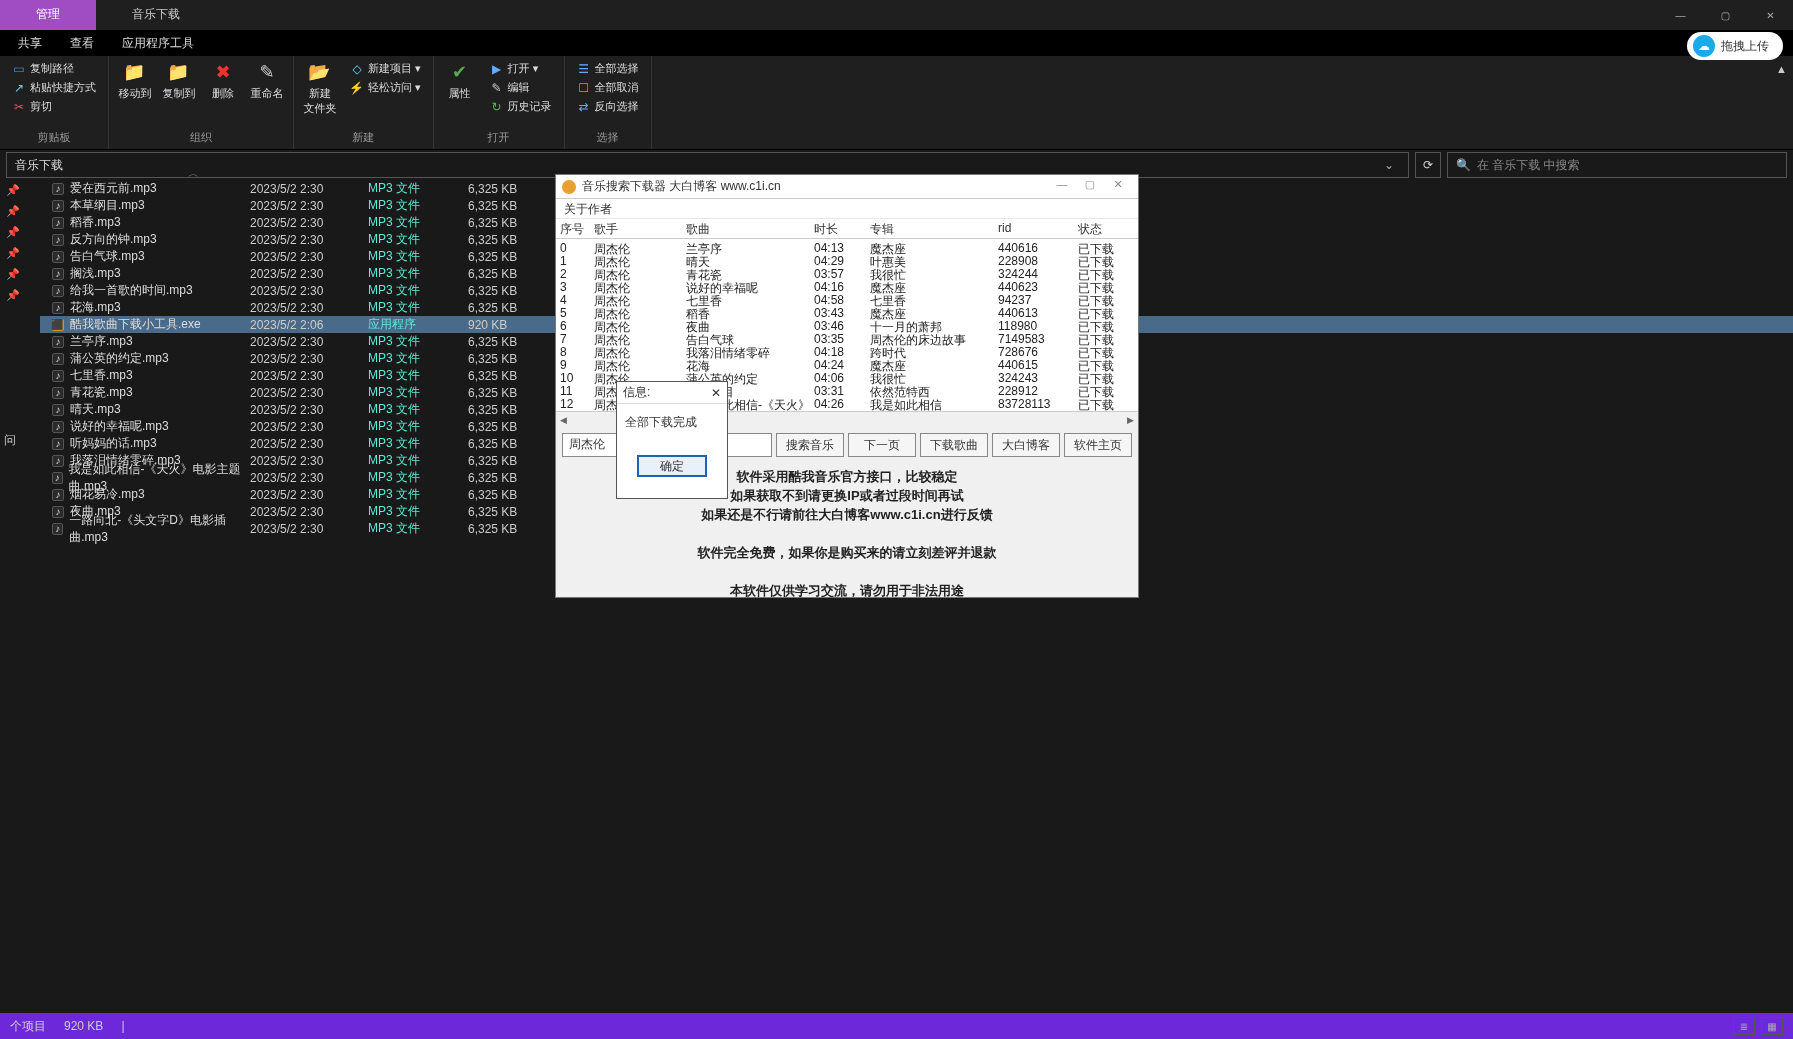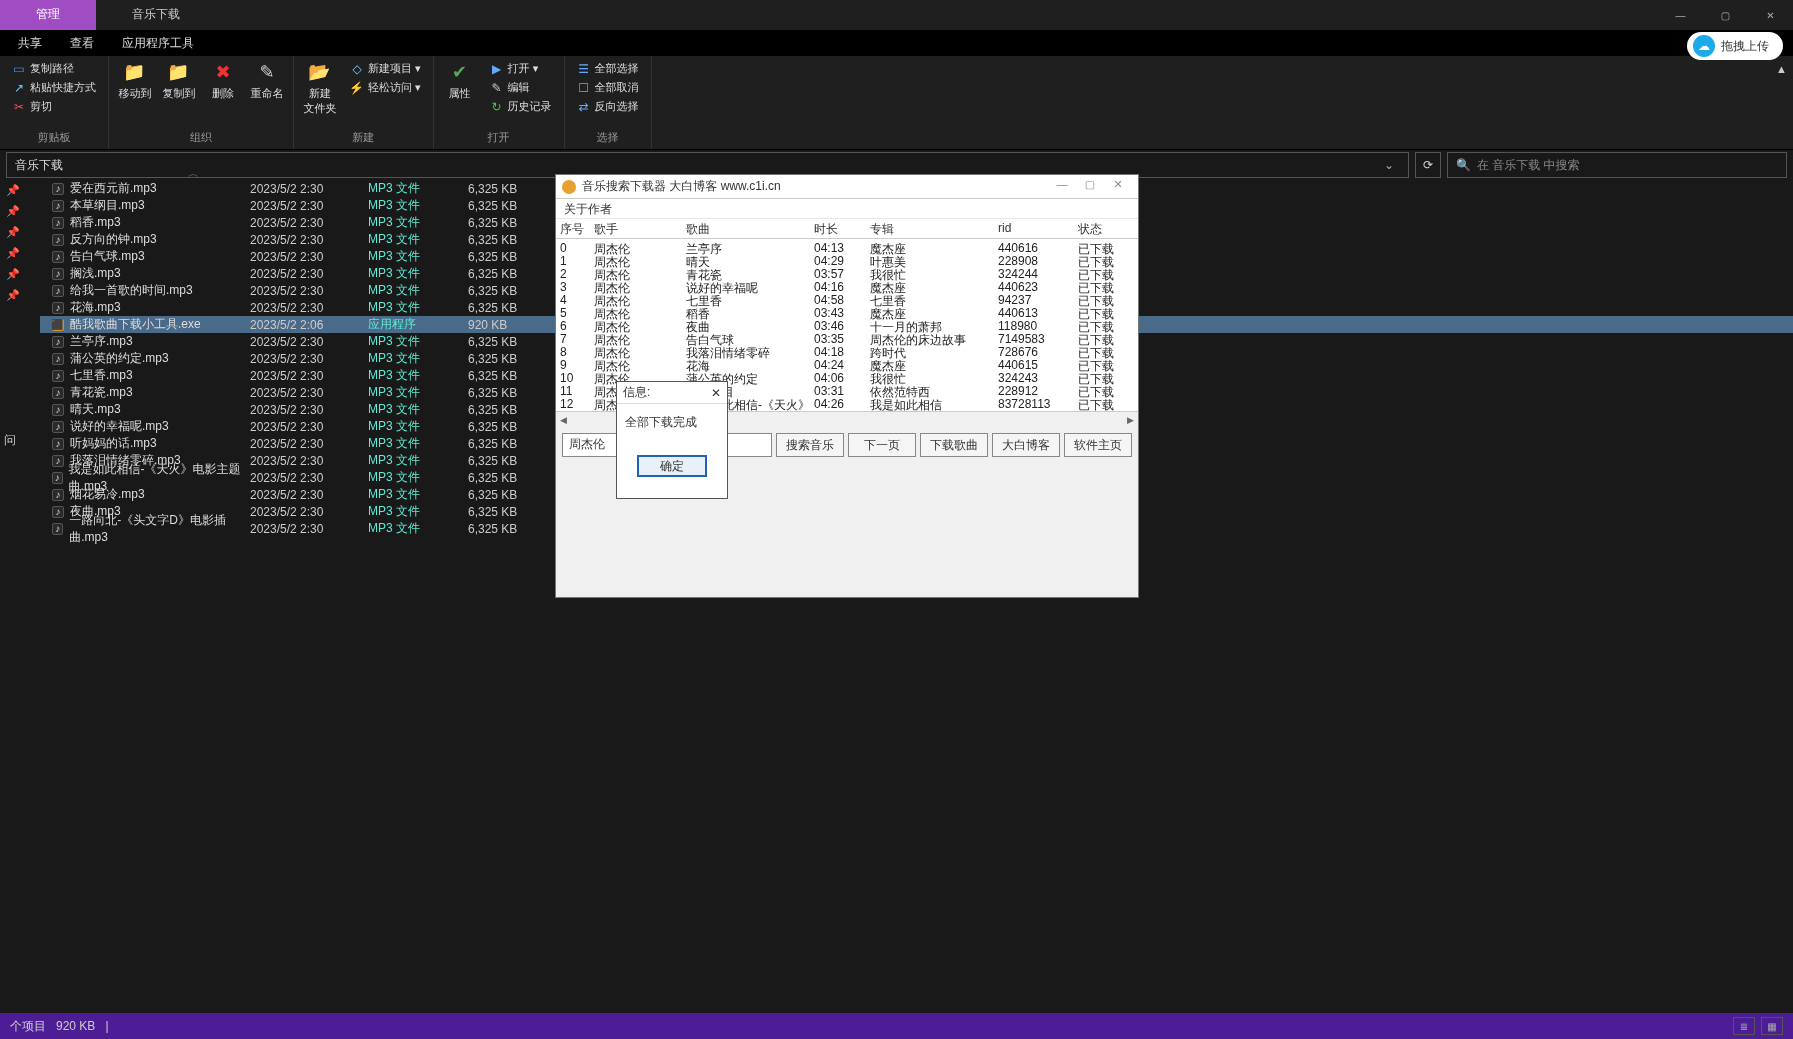--- a/index.html
+++ b/index.html
@@ -91,21 +91,21 @@
 .app-info { padding: 4px 12px; font-size: 13px; color: #222; text-align: center; line-height: 18px; font-weight: bold; }
 .app-info p { margin: 1px 0; }
 
 
 .msg-dlg { position: absolute; left: 616px; top: 381px; width: 112px; height: 118px; background: #fff; border: 1px solid #555; }
 .msg-title { height: 22px; display: flex; align-items: center; justify-content: space-between; padding: 0 6px; font-size: 12px; color: #333; border-bottom: 1px solid #ddd; }
 .msg-body { padding: 10px 8px; font-size: 12px; color: #333; }
 .msg-ok { display: block; margin: 14px auto 0; width: 70px; height: 22px; border: 2px solid #1e62b8; background: #e8f0fa; font-size: 12px; color: #333; line-height: 18px; text-align: center; }
 
 
-.statusbar { position: absolute; left: 0; right: 0; bottom: 0; height: 26px; background: #4c1d95; display: flex; align-items: center; padding: 0 10px; font-size: 12px; color: #ccc; gap: 10px; }
+.statusbar { position: absolute; left: 0; right: 0; bottom: 0; height: 26px; background: #6d28d9; display: flex; align-items: center; padding: 0 10px; font-size: 12px; color: #ccc; gap: 18px; }
 .statusbar .spacer { flex: 1; }
 .view-icons { display: flex; gap: 6px; }
 .view-icons div { width: 22px; height: 18px; border: 1px solid #555; display: flex; align-items: center; justify-content: center; font-size: 10px; color: #aaa; }
 </style>
 </head>
 <body>
 
 <div class="titlebar">
   <div class="tab-strip">
     <div class="tab active">管理</div>
@@ -601,20 +601,29 @@
       <span>▶</span>
     </div>
   <div class="app-ctrl-row">
     <div class="app-input" style="max-width:210px">周杰伦</div>
     <div class="app-btn">搜索音乐</div>
     <div class="app-btn">下一页</div>
     <div class="app-btn">下载歌曲</div>
     <div class="app-btn">大白博客</div>
     <div class="app-btn">软件主页</div>
   </div>
+  <div class="app-info" id="app-info">
+      <p>软件采用酷我音乐官方接口，比较稳定</p>
+      <p>如果获取不到请更换IP或者过段时间再试</p>
+      <p>如果还是不行请前往大白博客www.c1i.cn进行反馈</p>
+      <p>&nbsp;</p>
+      <p>软件完全免费，如果你是购买来的请立刻差评并退款</p>
+      <p>&nbsp;</p>
+      <p>本软件仅供学习交流，请勿用于非法用途</p>
+    </div>
 </div>
 
 <div class="msg-dlg">
   <div class="msg-title">
     <span>信息:</span>
     <span>✕</span>
   </div>
   <div class="msg-body">全部下载完成</div>
   <div class="msg-ok">确定</div>
 </div>

